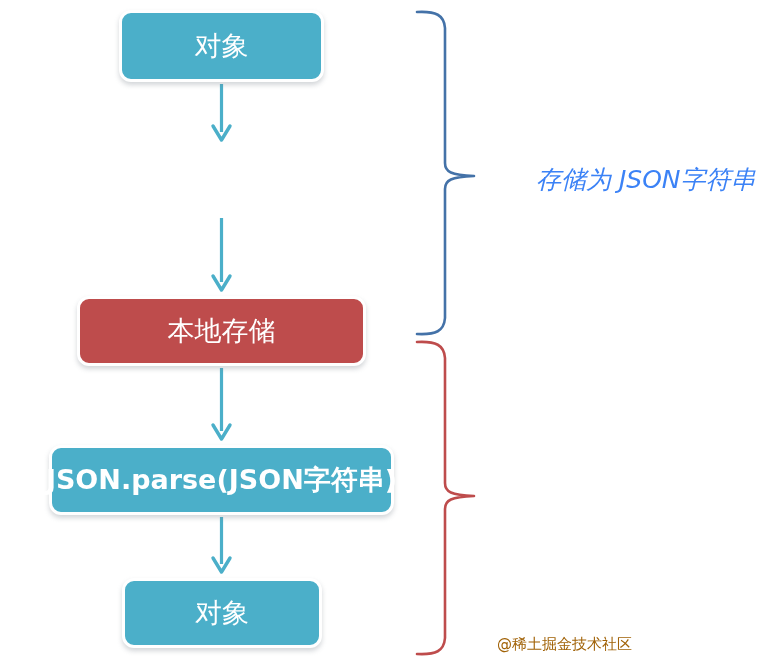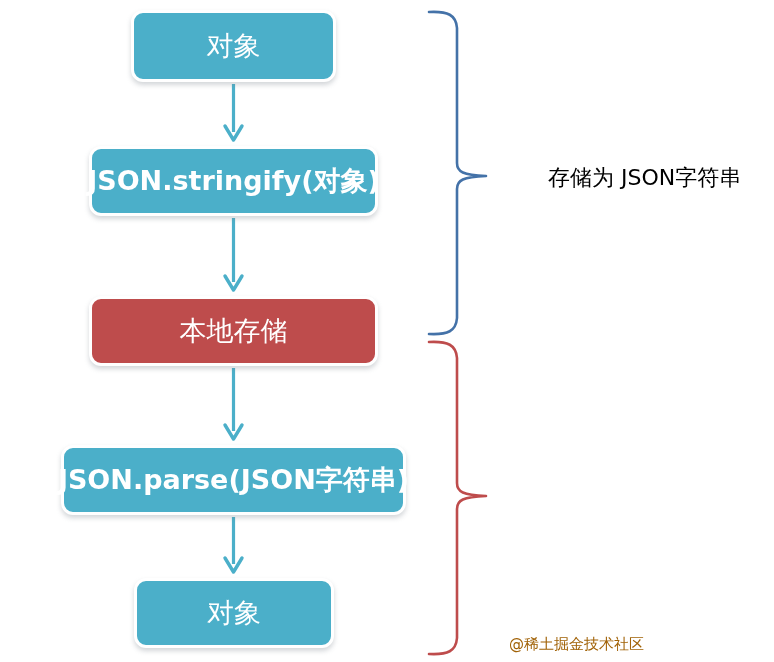--- a/index.html
+++ b/index.html
@@ -10,21 +10,21 @@
   body {
     width: 774px;
     height: 662px;
     position: relative;
     overflow: hidden;
     font-family: "Liberation Sans", "DejaVu Sans", sans-serif;
   }
 
   #diagram {
     position: absolute;
-    left: 16px; top: 0;
+    left: 4px; top: 0;
     width: 642px;
     height: 662px;
   }
 
   
   .node {
     position: absolute;
     box-sizing: border-box;
     border-radius: 12px;
     display: flex;
@@ -62,25 +62,26 @@
   #overlay {
     position: absolute;
     left: 0; top: 0;
     width: 774px; height: 662px;
     pointer-events: none;
   }
 
   
   .brace-label {
     position: absolute;
-    color: #000000;
-    font-size: 22px;
+    color: #3b82f6;
+    font-size: 25px;
     font-weight: 400;
     font-family: "DejaVu Sans", "Liberation Sans", sans-serif;
     white-space: nowrap;
+    font-style: italic;
   }
   #label-store { left: 532px; top: 163px; }
   #label-read  { left: 532px; top: 483px; }
 
   
   #watermark {
     position: absolute;
     right: 14px;
     bottom: 8px;
     color: #a16207;
@@ -134,23 +135,20 @@
                C 447 497, 441 500, 441 509
                L 441 638
                C 440 651, 432 655, 413 654" fill="none" stroke="#BE4C4C" stroke-width="2.6" stroke-linecap="round" stroke-linejoin="round"></path>
     </g>
   </svg>
 
   <div class="node teal cjk" id="node-object-top">
     <span>对象</span>
   </div>
 
-  <div class="node teal code" id="node-stringify">
-    <span>JSON.stringify(对象)</span>
-  </div>
 
   <div class="node red cjk" id="node-localstorage">
     <span>本地存储</span>
   </div>
 
   <div class="node teal code" id="node-parse">
     <span>JSON.parse(JSON字符串)</span>
   </div>
 
   <div class="node teal cjk" id="node-object-bottom">

